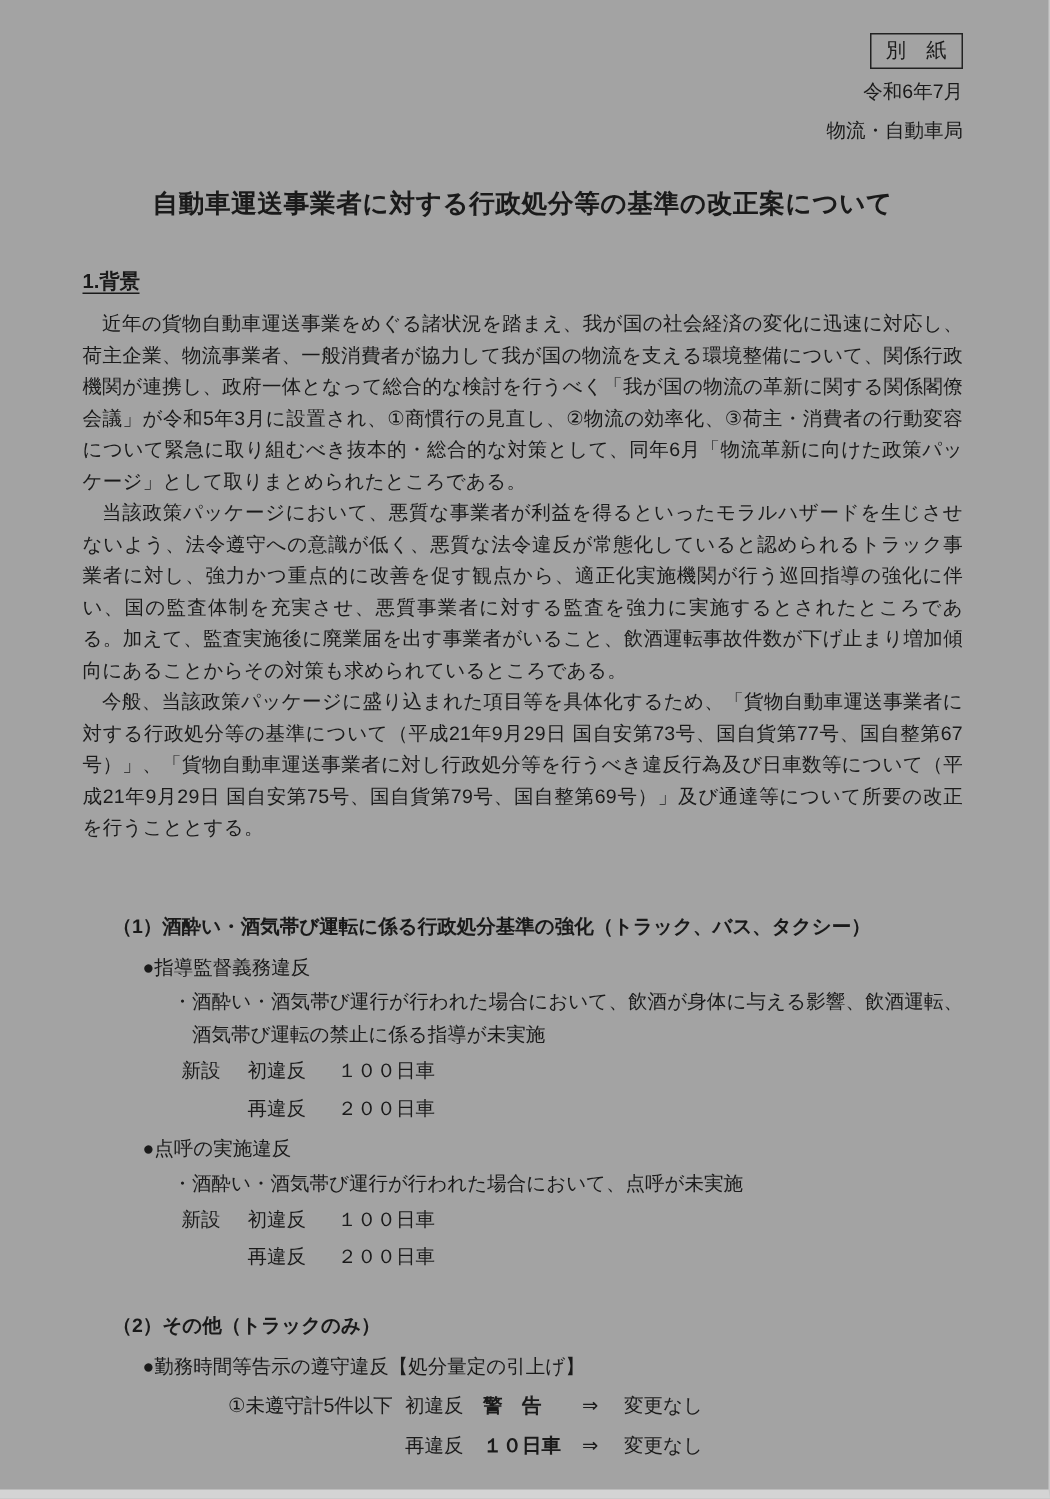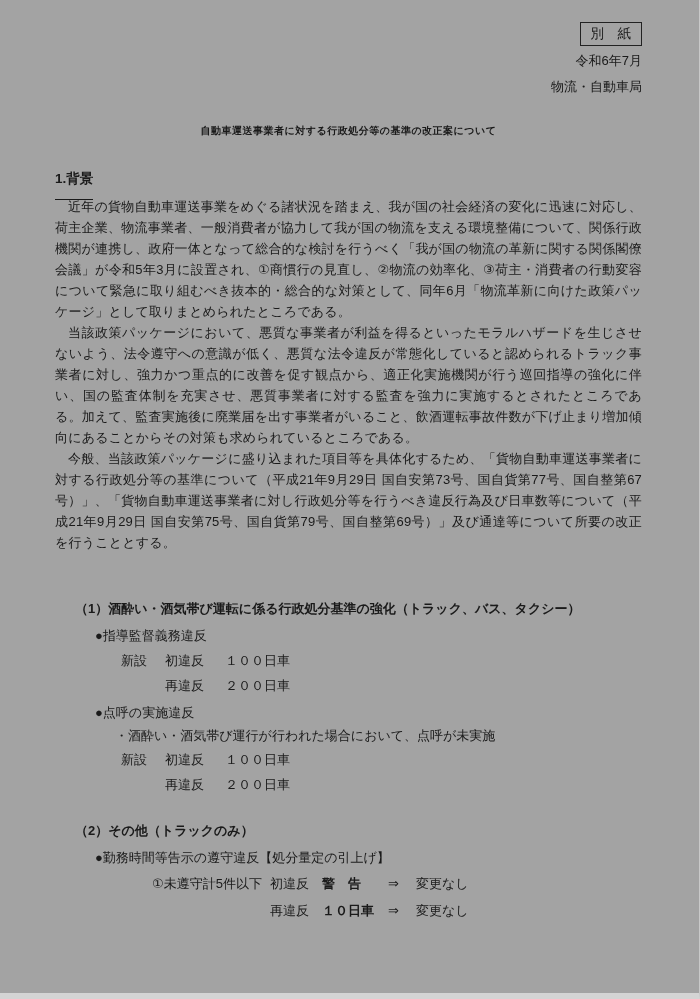--- a/index.html
+++ b/index.html
@@ -24,26 +24,26 @@
     border: 1.5px solid #222;
     padding: 2px 10px 3px 10px;
     font-size: 13.5px;
     line-height: 17px;
   }
   .hdr-line { line-height: 23px; font-size: 13px; margin-top: 3px; }
   .doc-title {
     margin-top: 26px;
     text-align: center;
     font-weight: bold;
-    font-size: 10px;
+    font-size: 17px;
     letter-spacing: 0.5px;
   }
   .sec1 { margin-top: 30px; }
   .sec-heading { font-weight: bold; font-size: 13.5px; line-height: 21px; }
-  .sec-heading span { border-bottom: 1.5px solid #1a1a1a; padding-bottom: 13px; }
+  .sec-heading span { border-bottom: 1.5px solid #1a1a1a; padding-bottom: 0; }
   .paras { margin-top: 7px; }
   .para {
     margin: 0;
     text-indent: 1em;
     text-align: justify;
     line-height: 21px;
     letter-spacing: 0.2px;
   }
   .sec2 { margin-top: 44px; }
   .sub-heading { margin-left: 20px; margin-top: 9px; font-weight: bold; line-height: 24px; }
@@ -88,20 +88,21 @@
       <p class="para">当該政策パッケージにおいて、悪質な事業者が利益を得るといったモラルハザードを生じさせないよう、法令遵守への意識が低く、悪質な法令違反が常態化していると認められるトラック事業者に対し、強力かつ重点的に改善を促す観点から、適正化実施機関が行う巡回指導の強化に伴い、国の監査体制を充実させ、悪質事業者に対する監査を強力に実施するとされたところである。加えて、監査実施後に廃業届を出す事業者がいること、飲酒運転事故件数が下げ止まり増加傾向にあることからその対策も求められているところである。</p>
       <p class="para">今般、当該政策パッケージに盛り込まれた項目等を具体化するため、「貨物自動車運送事業者に対する行政処分等の基準について（平成21年9月29日 国自安第73号、国自貨第77号、国自整第67号）」、「貨物自動車運送事業者に対し行政処分等を行うべき違反行為及び日車数等について（平成21年9月29日 国自安第75号、国自貨第79号、国自整第69号）」及び通達等について所要の改正を行うこととする。</p>
     </div>
   </div>
 
   <div class="sec2">
 
     <div class="sub-heading">（1）酒酔い・酒気帯び運転に係る行政処分基準の強化（トラック、バス、タクシー）</div>
 
     <div class="bullet-label">●指導監督義務違反</div>
+    <div class="bullet-desc">・酒酔い・酒気帯び運行が行われた場合において、飲酒が身体に与える影響、飲酒運転、酒気帯び運転の禁止に係る指導が未実施</div>
     <div class="penalty-row">
       <span class="p-tag">新設</span><span class="p-label">初違反</span><span>１００日車</span>
     </div>
     <div class="penalty-row">
       <span class="p-tag"></span><span class="p-label">再違反</span><span>２００日車</span>
     </div>
 
     <div class="bullet-label">●点呼の実施違反</div>
     <div class="bullet-desc">・酒酔い・酒気帯び運行が行われた場合において、点呼が未実施</div>
     <div class="penalty-row">

